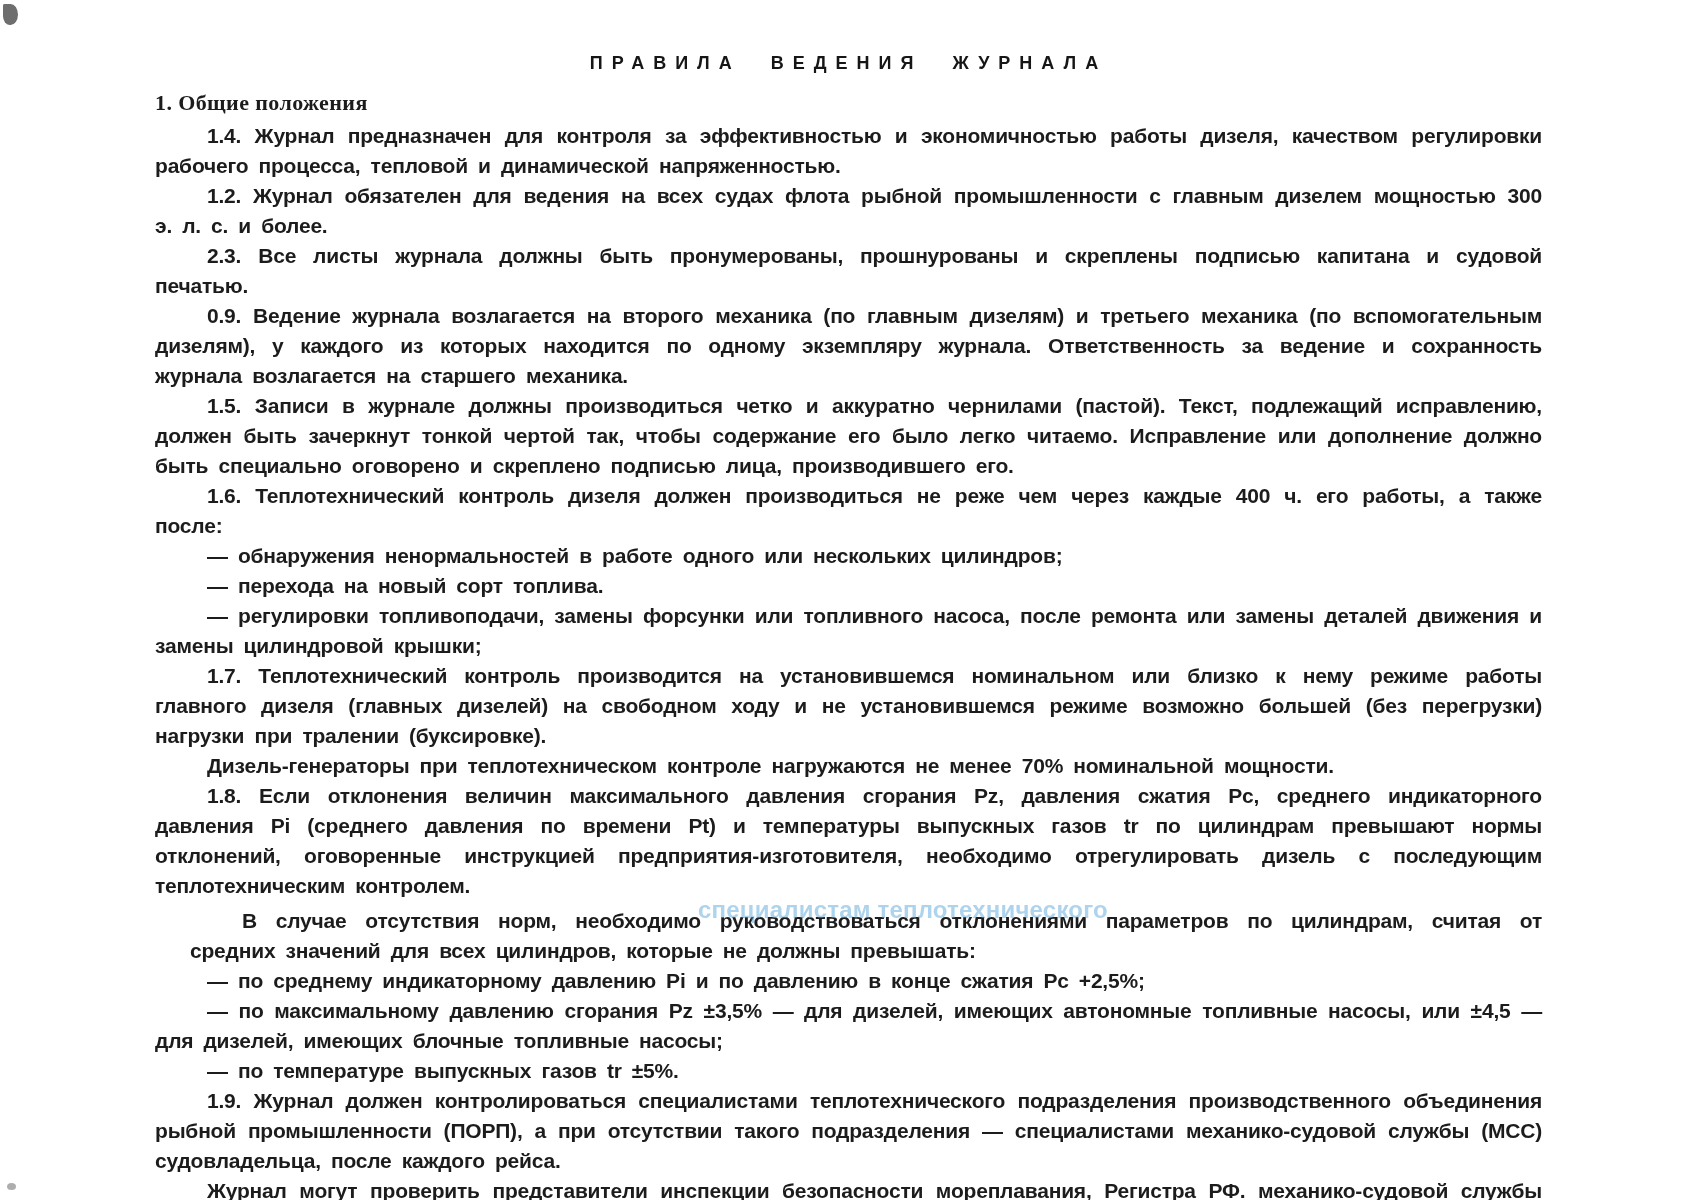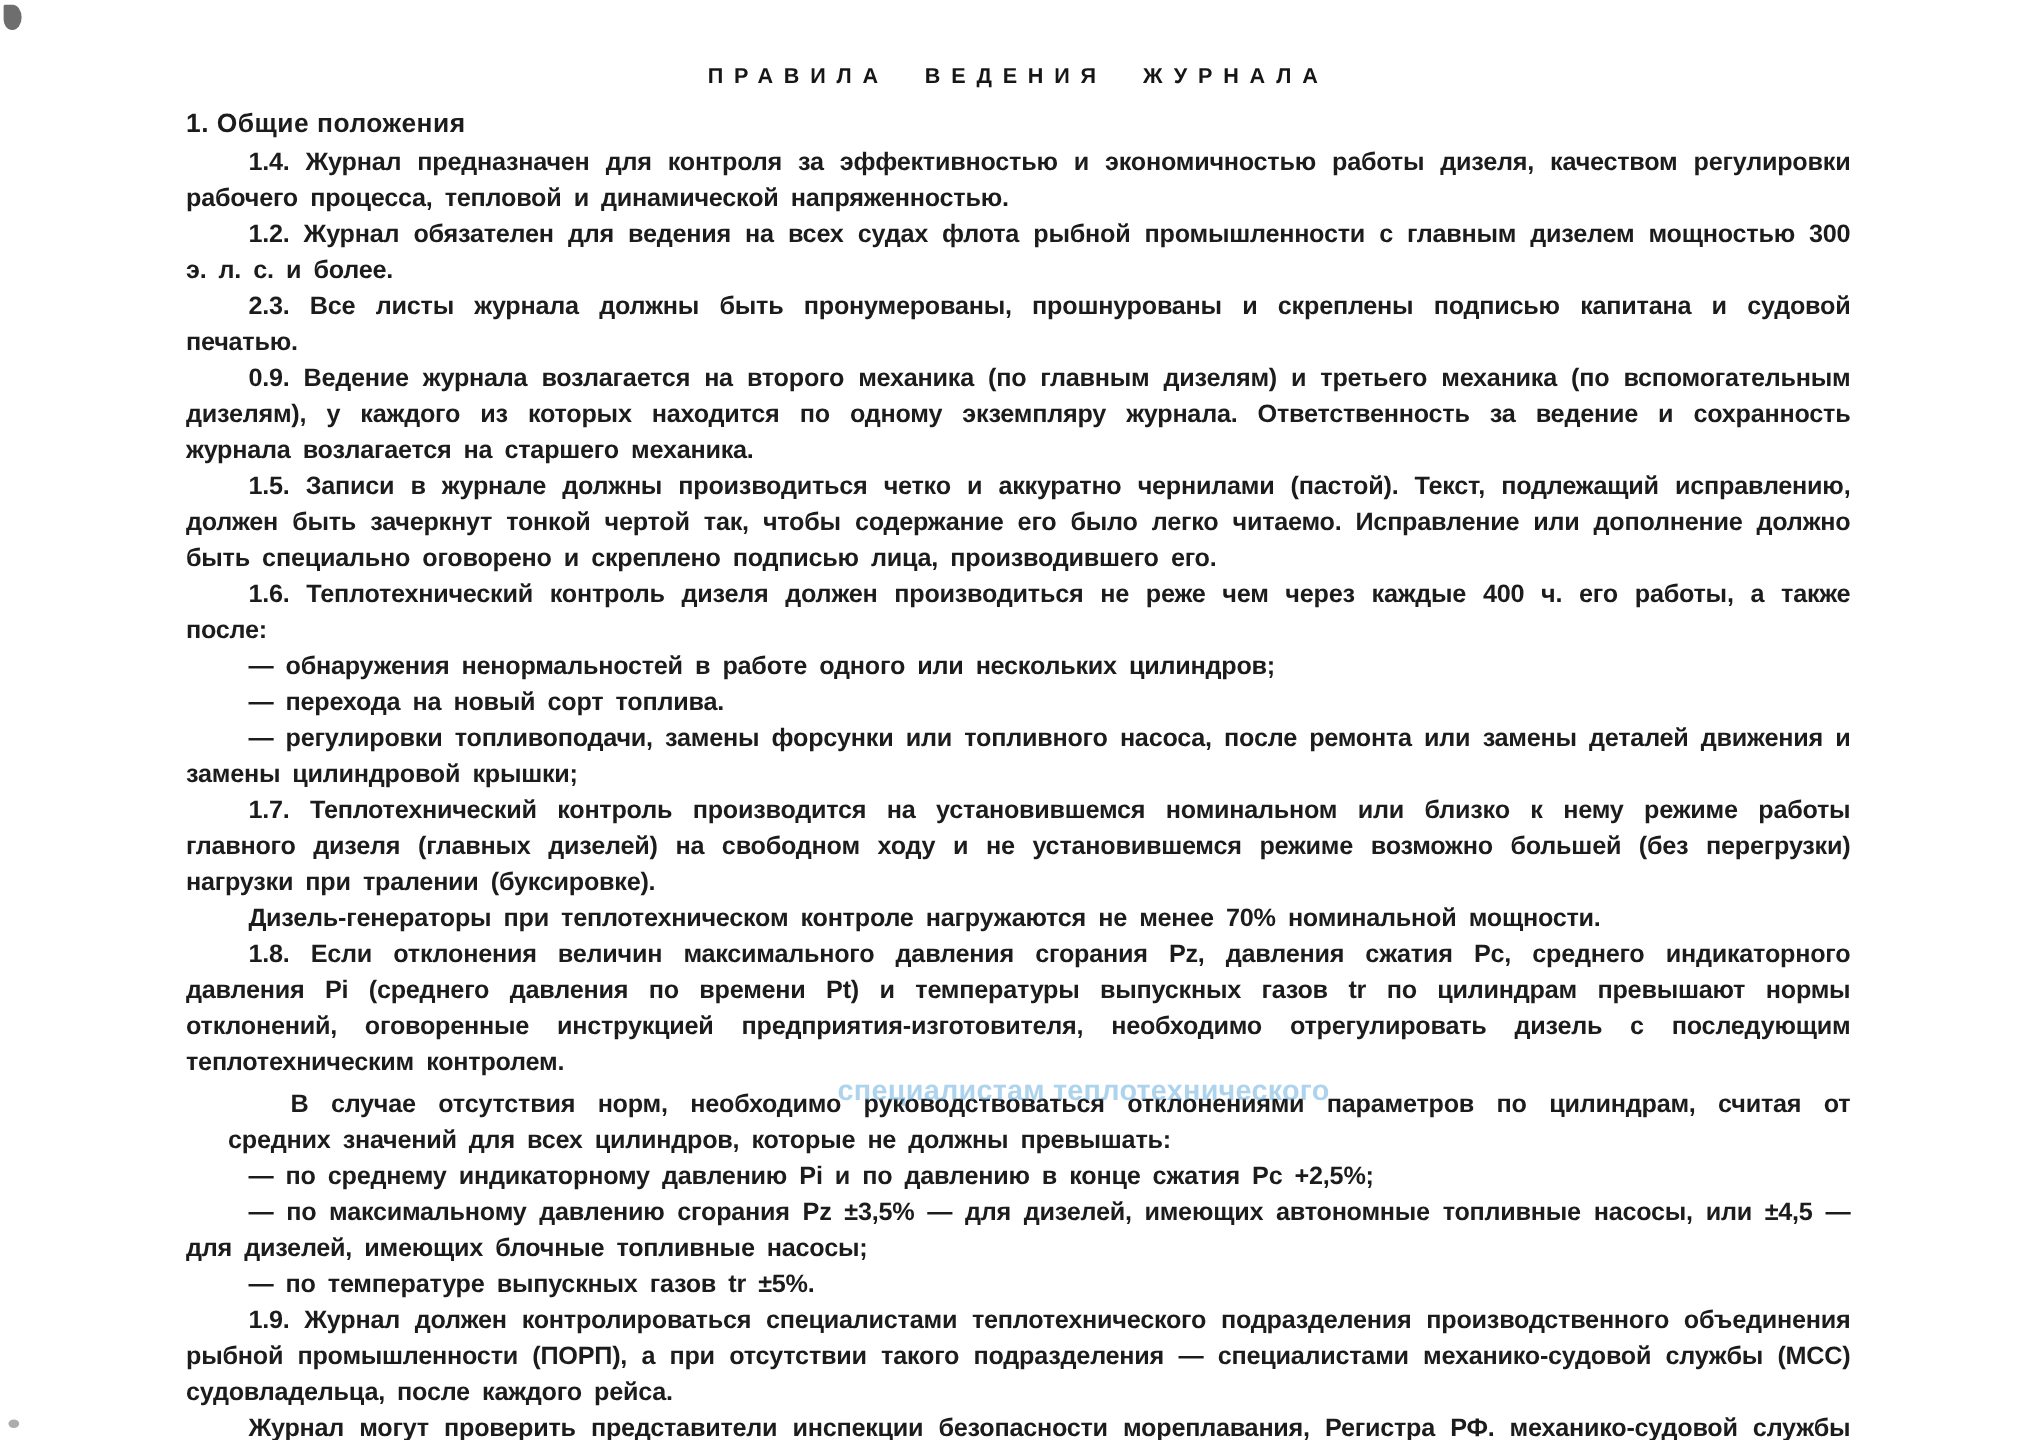--- a/index.html
+++ b/index.html
@@ -32,20 +32,21 @@
     word-spacing: 16px;
     margin: 0 0 10px 0;
     white-space: nowrap;
     color: #161616;
   }
   .section-heading {
     font-size: 22px;
     letter-spacing: 0.4px;
     margin: 0 0 3px 0;
     text-align: left;
+    font-family: Liberation Serif, serif;
   }
   .para {
     margin: 0;
     text-align: justify;
     text-indent: 52px;
     word-spacing: 4.5px;
     letter-spacing: -0.2px;
   }
   .para.space-before {
     margin-top: 5px;

